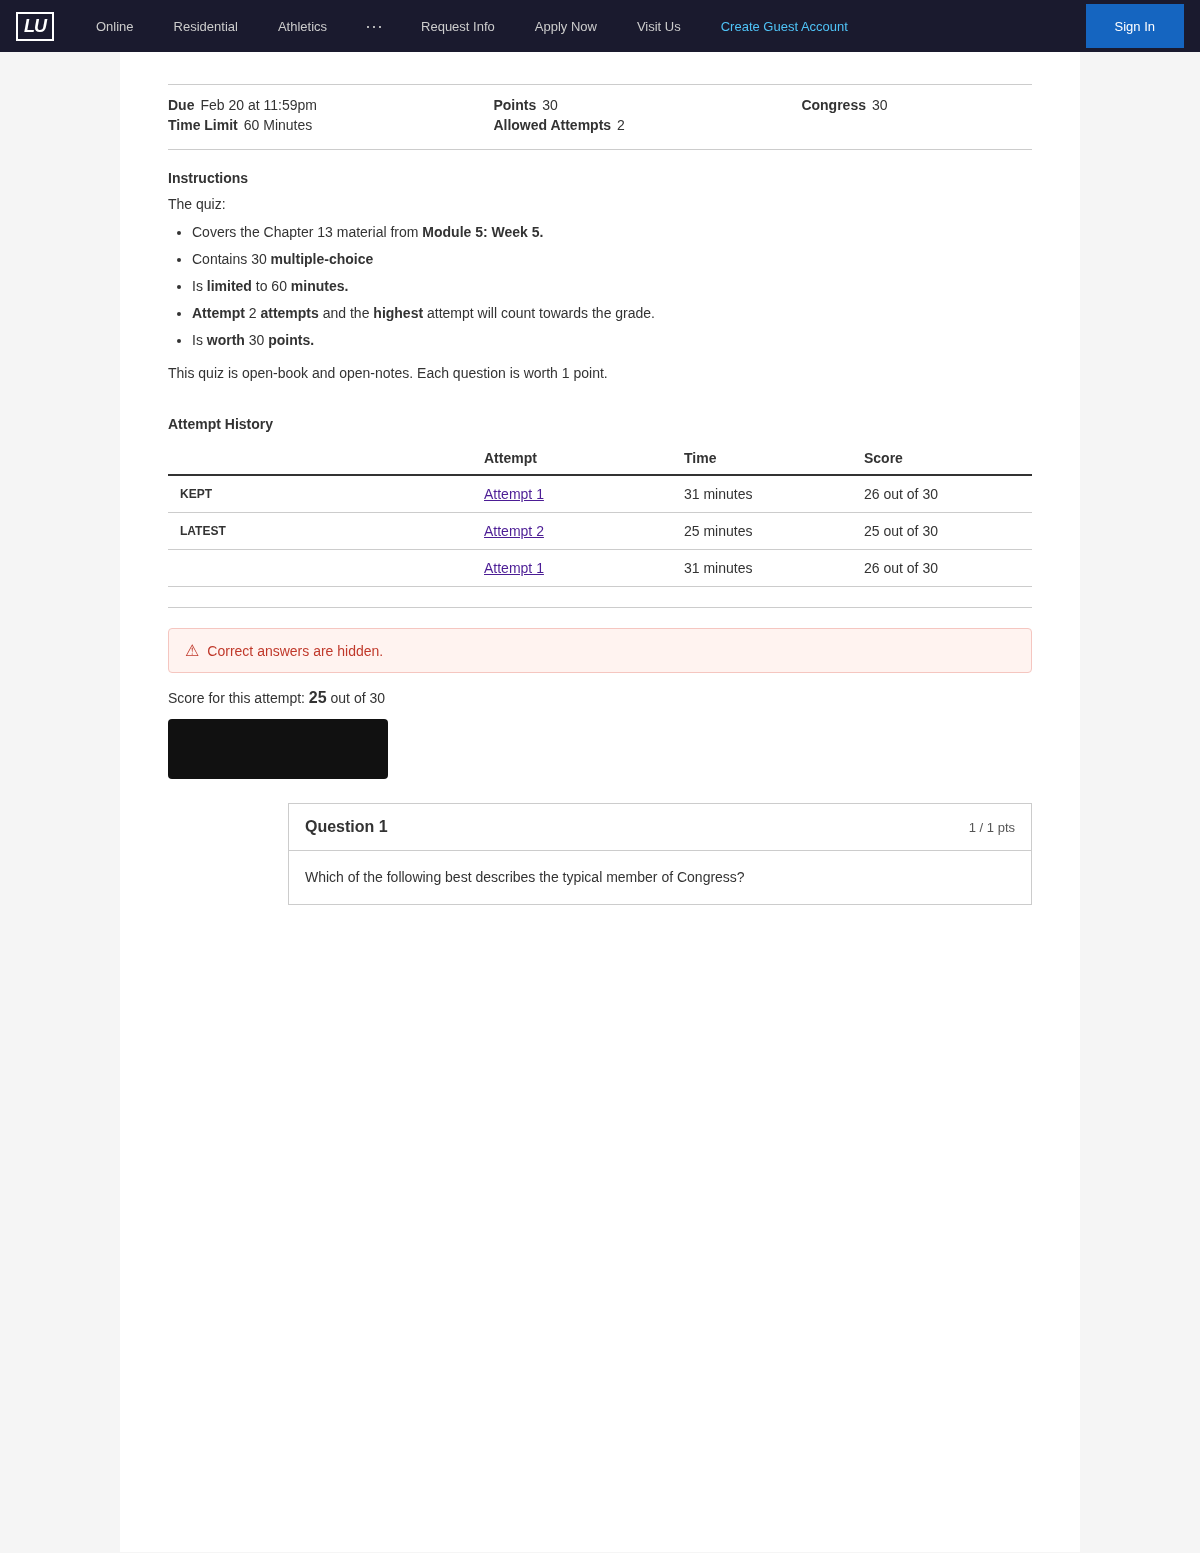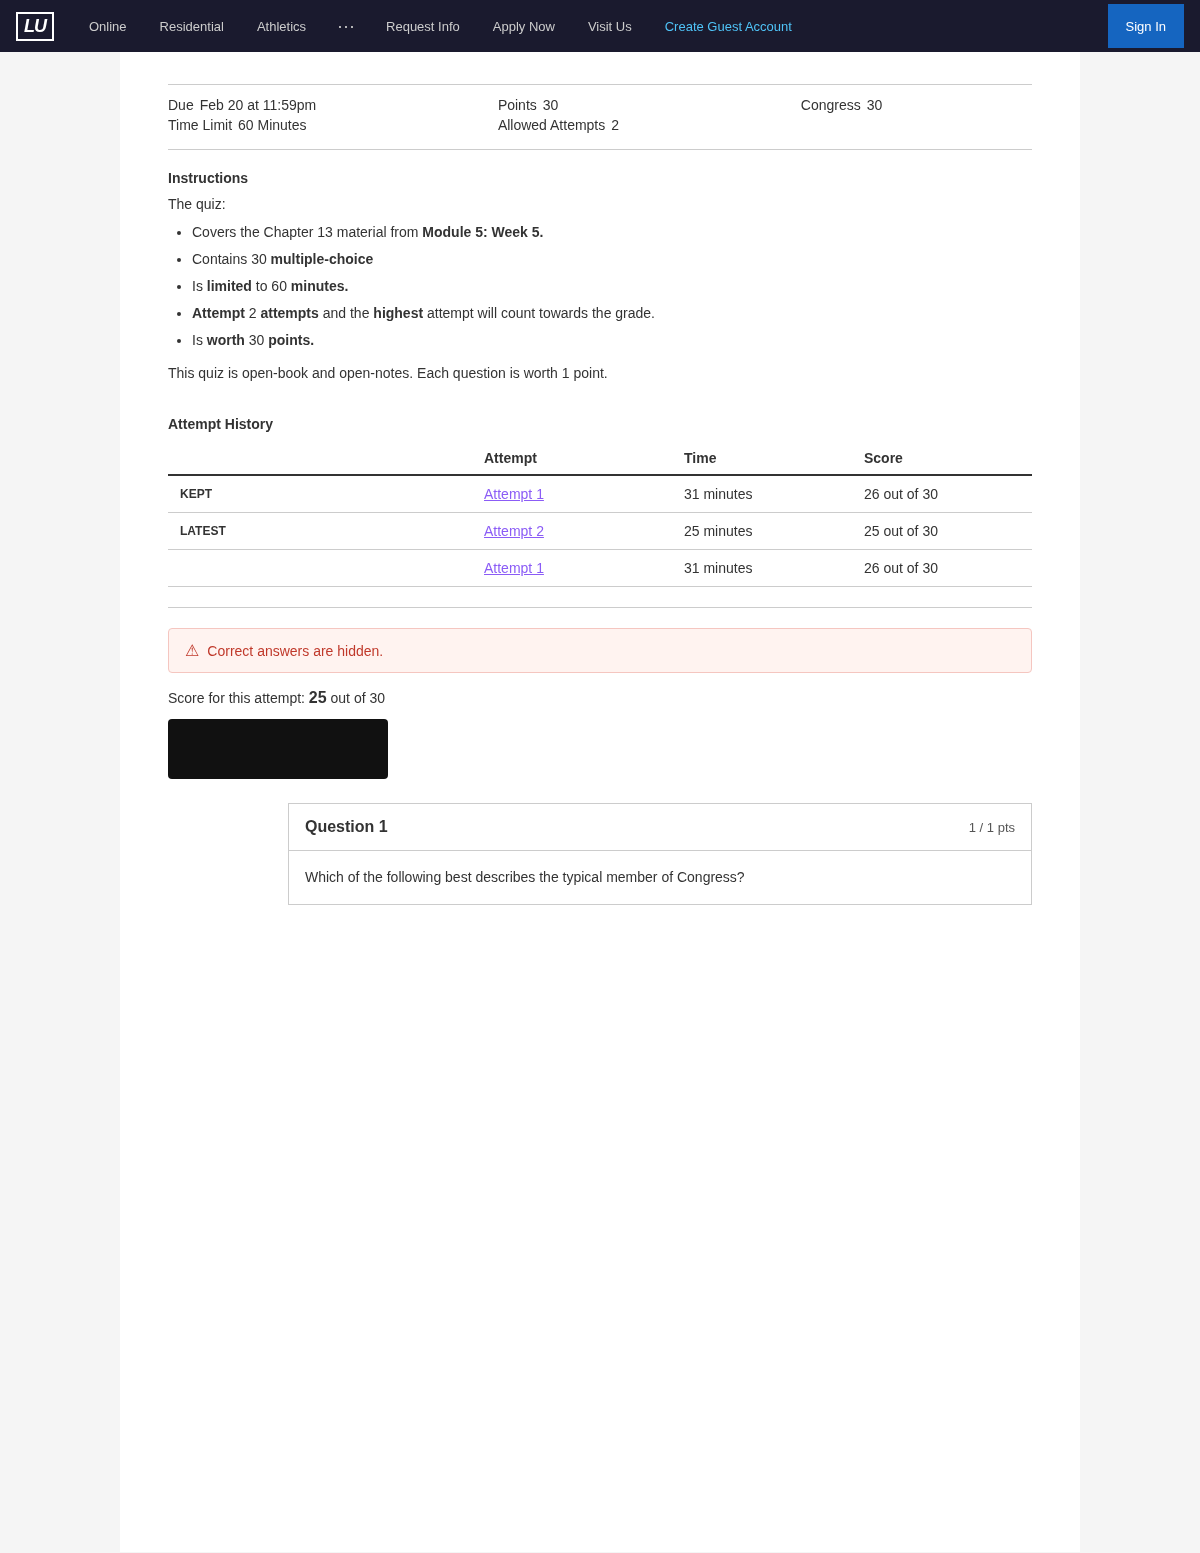--- a/index.html
+++ b/index.html
@@ -5,21 +5,21 @@
     * { box-sizing: border-box; margin: 0; padding: 0; }
     body { font-family: Arial, sans-serif; font-size: 14px; color: #333; background: #f5f5f5; }
 
     
     nav {
       background: #1a1a2e;
       display: flex;
       align-items: center;
       padding: 0 16px;
       height: 52px;
-      gap: 13px;
+      gap: 20px;
     }
     .nav-logo {
       background: #1a1a2e;
       border: 2px solid #fff;
       color: #fff;
       font-weight: 900;
       font-size: 18px;
       padding: 2px 6px;
       margin-right: 12px;
       font-style: italic;
@@ -33,21 +33,21 @@
       cursor: pointer;
       white-space: nowrap;
     }
     .nav-link.blue { color: #4fc3f7; }
     .nav-dots { color: #ccc; font-size: 18px; padding: 0 8px; cursor: pointer; }
     .nav-spacer { flex: 1; }
     .nav-signin {
       background: #1565c0;
       color: #fff;
       border: none;
-      padding: 8px 18px;
+      padding: 8px 29px;
       font-size: 13px;
       cursor: pointer;
       height: 44px;
       margin-left: 44px;
     }
 
     
     .content {
       background: #fff;
       max-width: 960px;
@@ -70,21 +70,21 @@
     }
 
     .quiz-meta {
       display: grid;
       grid-template-columns: auto auto auto;
       gap: 4px 32px;
       margin-bottom: 16px;
       font-size: 14px;
     }
     .meta-item { display: flex; gap: 6px; align-items: baseline; }
-    .meta-label { font-weight: 400; }
+    .meta-label { font-weight: 700; }
     .meta-value { font-weight: 400; }
 
     .quiz-meta-divider2 {
       border: none;
       border-top: 1px solid #ccc;
       margin-bottom: 20px;
     }
 
     
     .instructions-title { font-weight: 700; font-size: 14px; margin-bottom: 10px; }
@@ -100,21 +100,21 @@
       text-align: left;
       padding: 8px 12px;
       border-bottom: 2px solid #333;
       font-weight: 700;
     }
     .attempt-table td {
       padding: 10px 12px;
       border-bottom: 1px solid #ccc;
     }
     .attempt-table .row-label { font-weight: 700; font-size: 12px; }
-    .attempt-link { color: #8b5cf6; text-decoration: underline; cursor: pointer; }
+    .attempt-link { color: #4c1d95; text-decoration: underline; cursor: pointer; }
     .attempt-table .col-attempt { width: 200px; }
     .attempt-table .col-time { width: 180px; }
     .attempt-table .col-score { width: 180px; }
 
     .divider-bottom { border: none; border-top: 1px solid #ccc; margin: 20px 0; }
 
     
     .correct-answers-banner {
       background: #fff3f0;
       border: 1px solid #f5c6c0;

